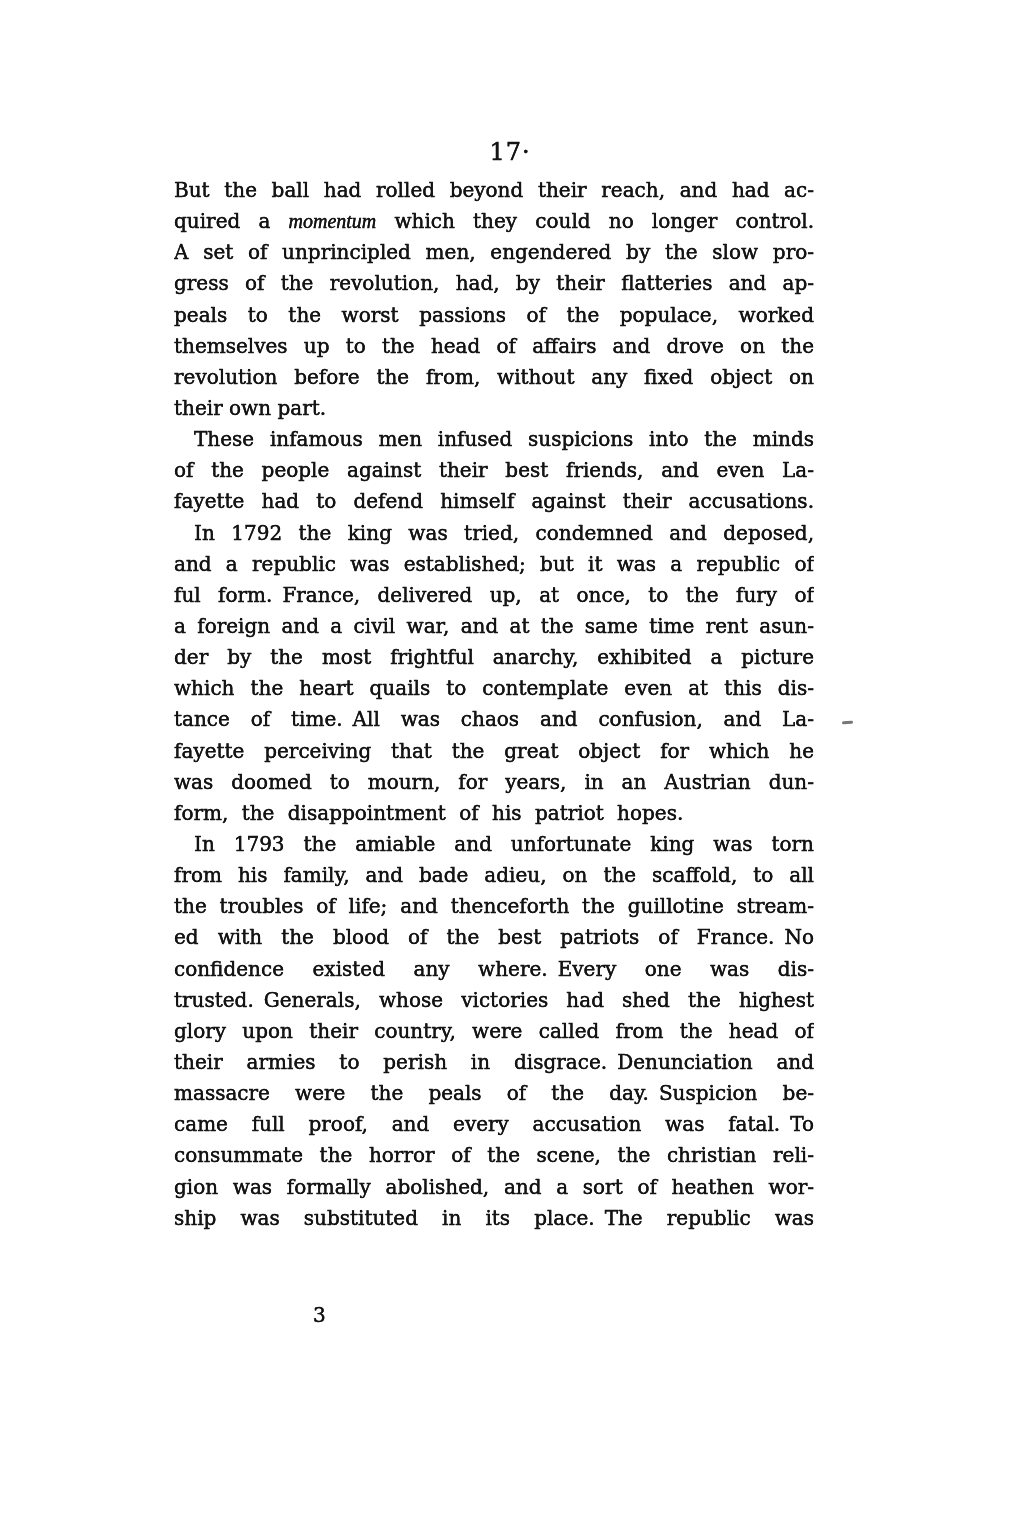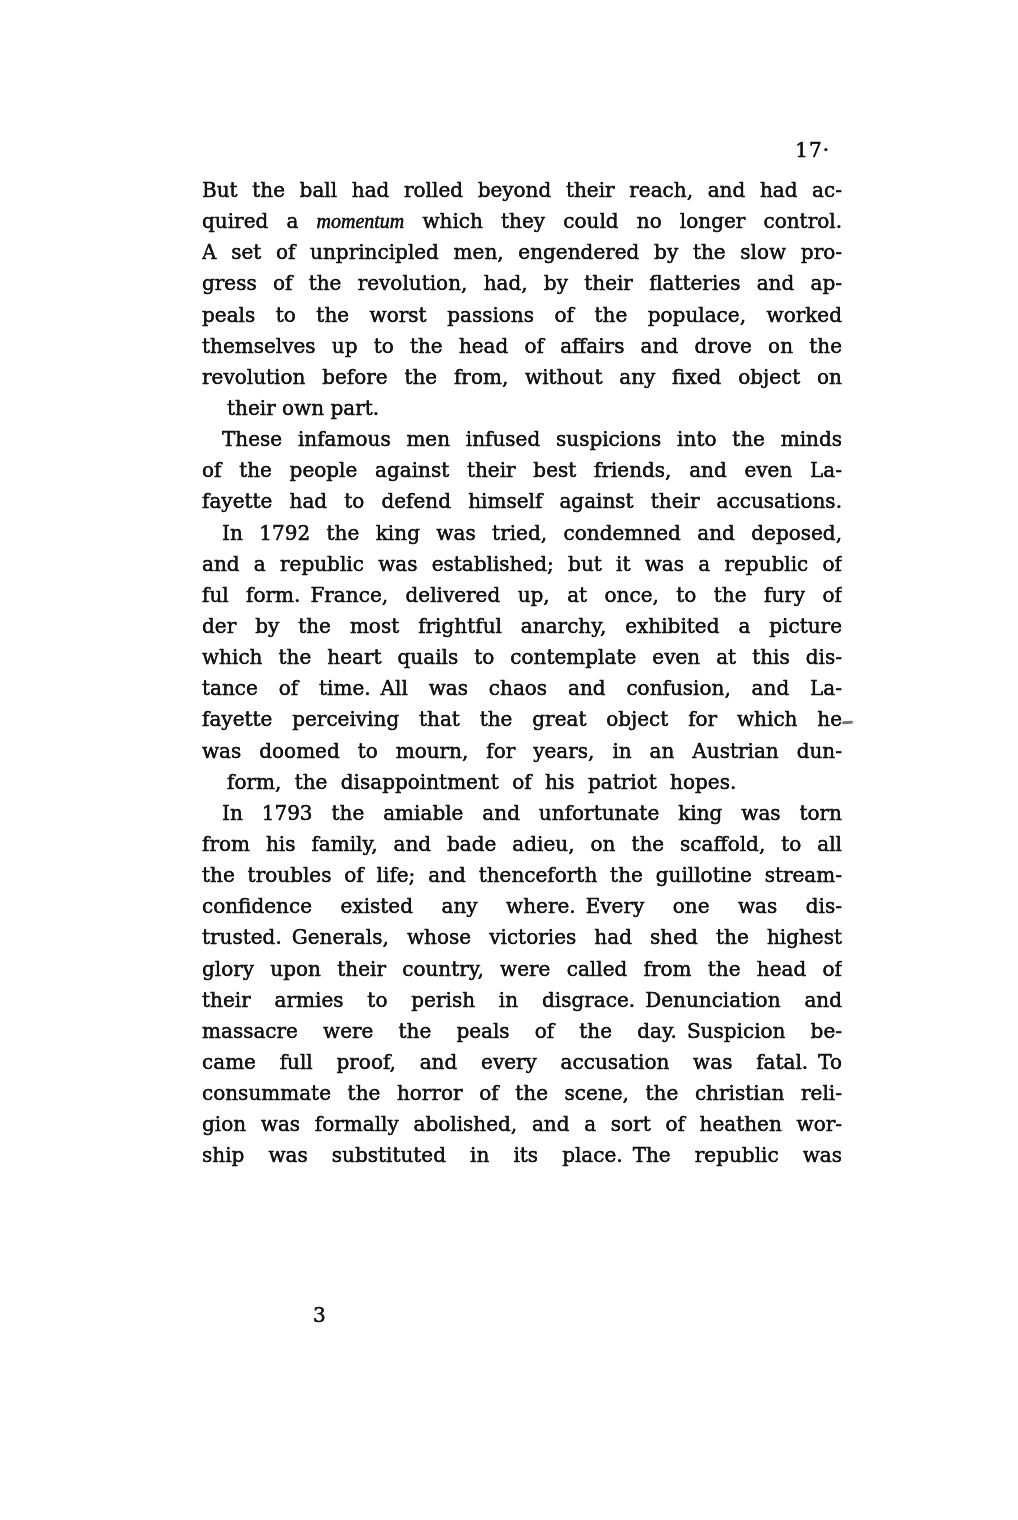--- a/index.html
+++ b/index.html
@@ -16,46 +16,45 @@
     font-family: "DejaVu Serif", "Liberation Serif", serif;
     color: #141414;
     -webkit-text-stroke: 0.35px #141414;
     text-shadow: 0 0 0.4px #141414;
   }
   .page-number {
     position: absolute;
     top: 138px;
     left: 190px;
     width: 640px;
-    text-align: right;
-    font-size: 20px;
+    text-align: center;
+    font-size: 24px;
     letter-spacing: 1px;
   }
   .text-block {
     position: absolute;
     top: 175px;
-    left: 202px;
+    left: 174px;
     width: 640px;
   }
   .paragraph {
     margin: 0;
     padding: 0;
   }
   .line {
     height: 31.15px;
     line-height: 31.15px;
     font-size: 20px;
     text-align: justify;
     text-align-last: justify;
     overflow: hidden;
   }
   .line.nojust {
     text-align: right;
     text-align-last: left;
-    margin-left: 25px;
   }
   .line .ital {
     font-style: italic;
     font-family: Liberation Serif, serif;
   }
   .signature {
     position: absolute;
     top: 1303px;
     left: 313px;
     font-size: 20px;
@@ -91,31 +90,33 @@
       </div>
       <div class="paragraph">
         <div class="line" style="text-indent: 20px;"><span>These infamous men infused suspicions into the minds</span></div>
         <div class="line"><span>of the people against their best friends, and even La-</span></div>
         <div class="line"><span>fayette had to defend himself against their accusations.</span></div>
       </div>
       <div class="paragraph">
         <div class="line" style="text-indent: 20px;"><span>In 1792 the king was tried, condemned and deposed,</span></div>
         <div class="line"><span>and a republic was established; but it was a republic of</span></div>
         <div class="line"><span>ful form. France, delivered up, at once, to the fury of</span></div>
+        <div class="line"><span>a foreign and a civil war, and at the same time rent asun-</span></div>
         <div class="line"><span>der by the most frightful anarchy, exhibited a picture</span></div>
         <div class="line"><span>which the heart quails to contemplate even at this dis-</span></div>
         <div class="line"><span>tance of time. All was chaos and confusion, and La-</span></div>
         <div class="line"><span>fayette perceiving that the great object for which he</span></div>
         <div class="line"><span>was doomed to mourn, for years, in an Austrian dun-</span></div>
         <div class="line nojust" style="word-spacing: 7px;"><span>form, the disappointment of his patriot hopes.</span></div>
       </div>
       <div class="paragraph">
         <div class="line" style="text-indent: 20px;"><span>In 1793 the amiable and unfortunate king was torn</span></div>
         <div class="line"><span>from his family, and bade adieu, on the scaffold, to all</span></div>
         <div class="line"><span>the troubles of life; and thenceforth the guillotine stream-</span></div>
+        <div class="line"><span>ed with the blood of the best patriots of France. No</span></div>
         <div class="line"><span>confidence existed any where. Every one was dis-</span></div>
         <div class="line"><span>trusted. Generals, whose victories had shed the highest</span></div>
         <div class="line"><span>glory upon their country, were called from the head of</span></div>
         <div class="line"><span>their armies to perish in disgrace. Denunciation and</span></div>
         <div class="line"><span>massacre were the peals of the day. Suspicion be-</span></div>
         <div class="line"><span>came full proof, and every accusation was fatal. To</span></div>
         <div class="line"><span>consummate the horror of the scene, the christian reli-</span></div>
         <div class="line"><span>gion was formally abolished, and a sort of heathen wor-</span></div>
         <div class="line"><span>ship was substituted in its place. The republic was</span></div>
       </div>

